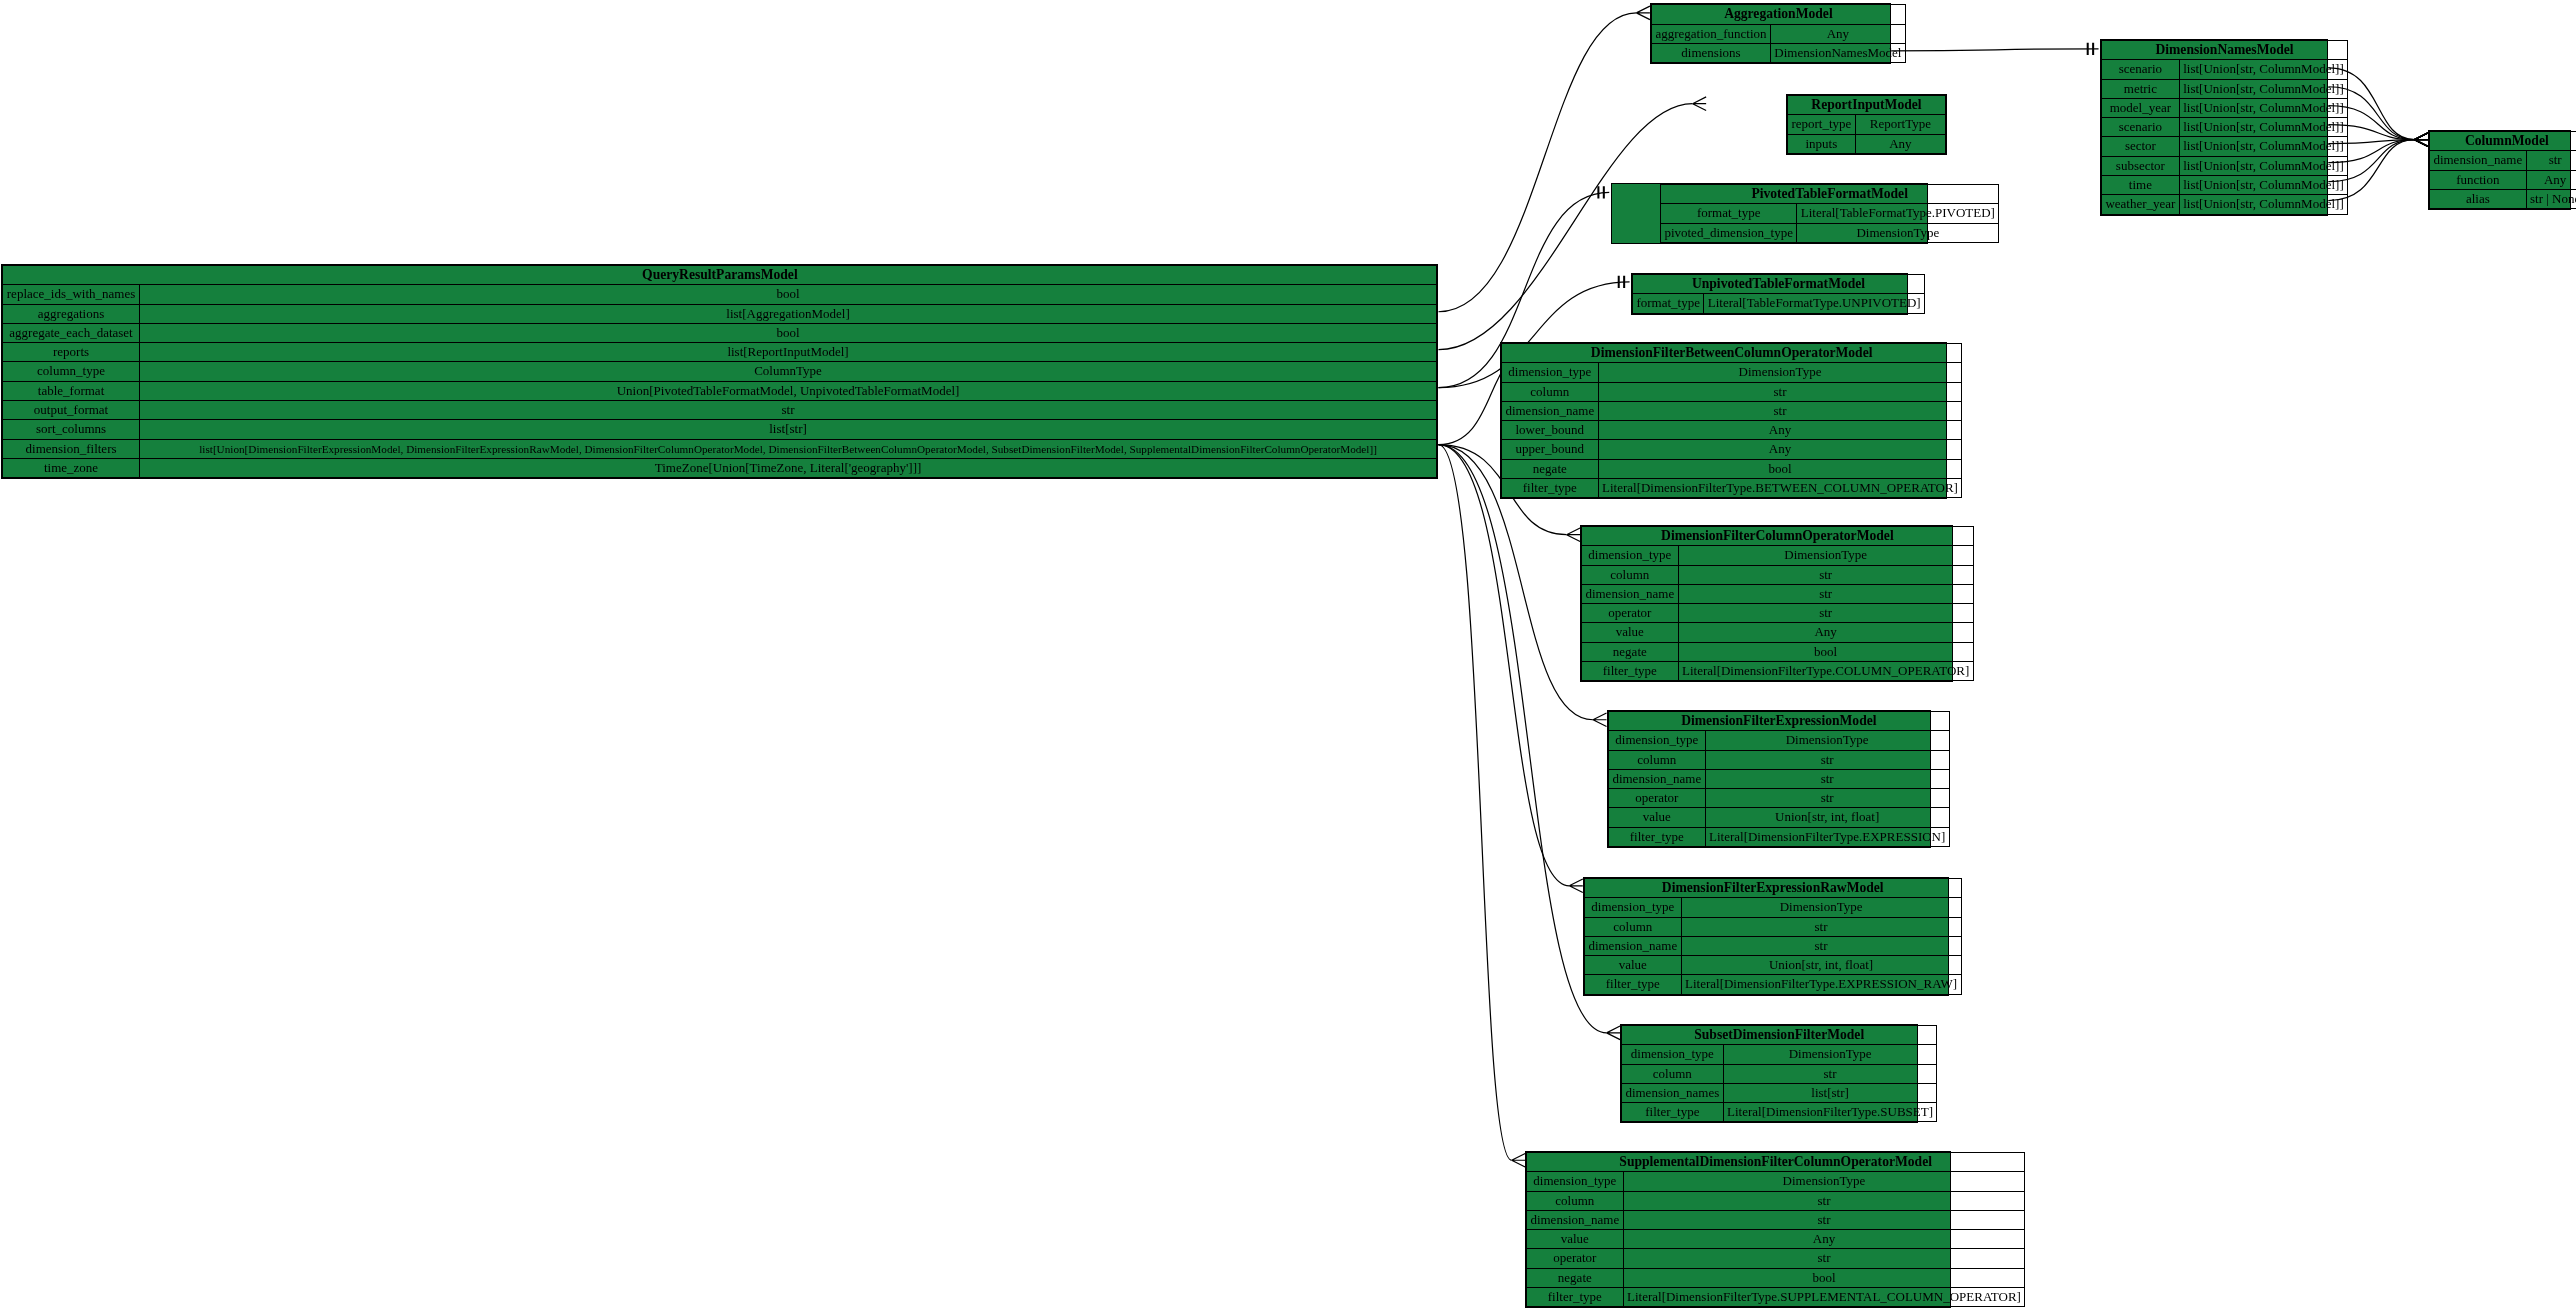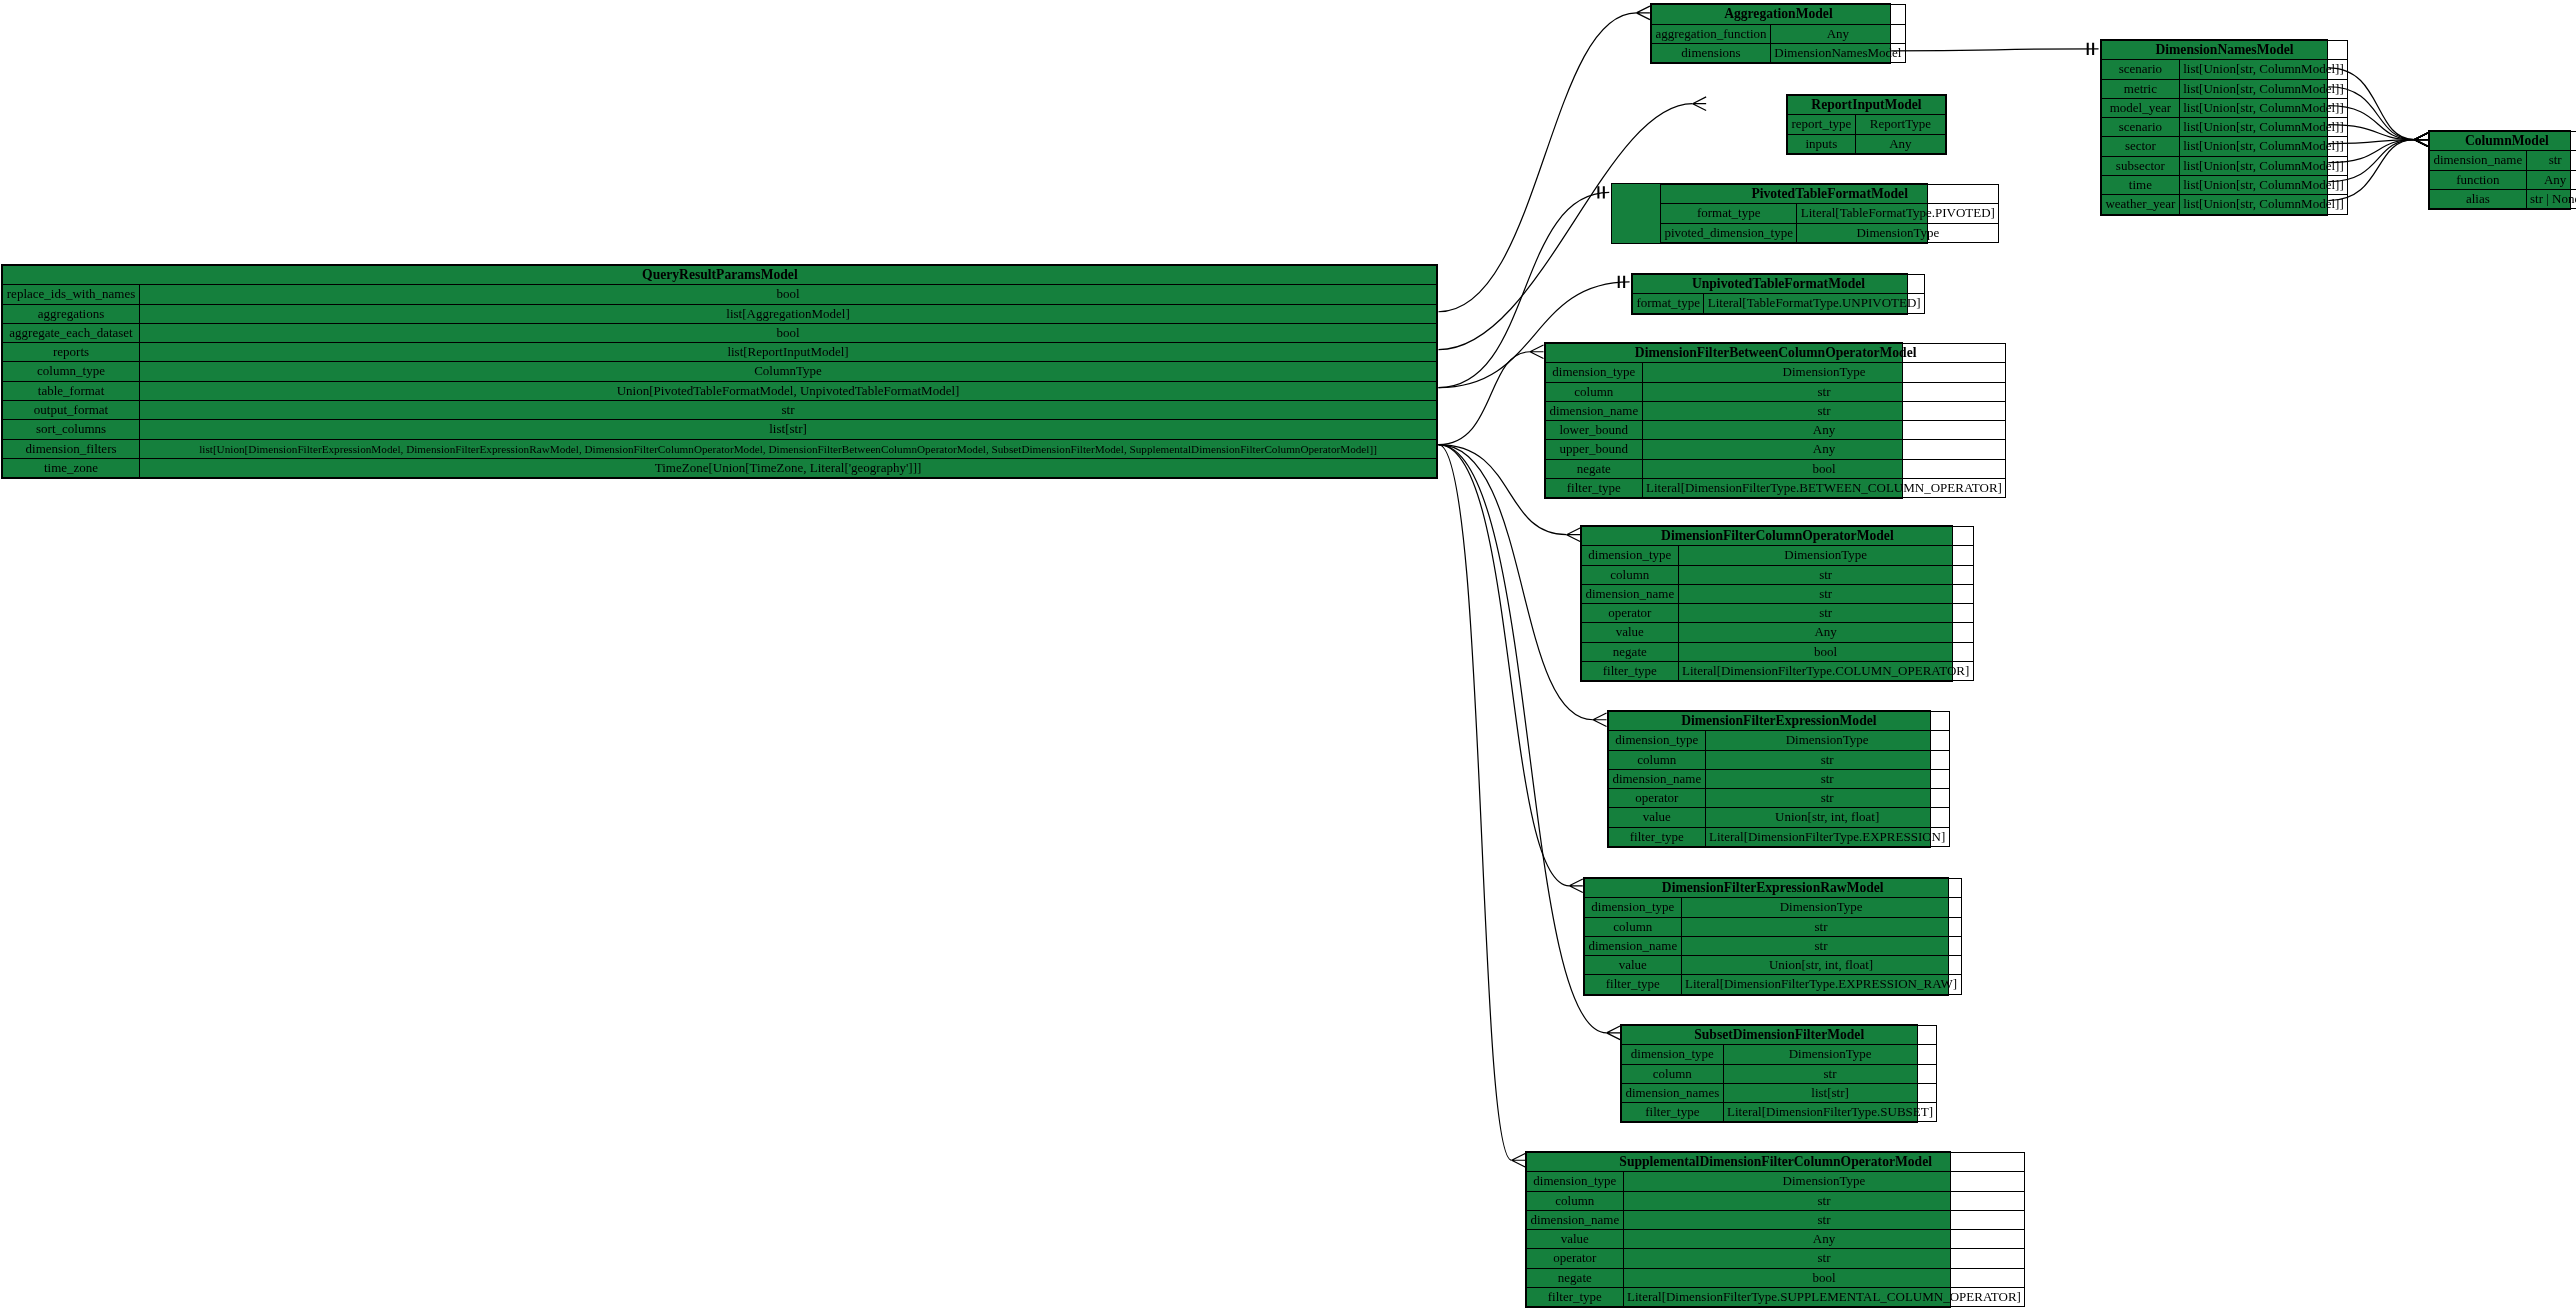--- a/index.html
+++ b/index.html
@@ -215,21 +215,21 @@
             <tr>
               <th colspan="2">UnpivotedTableFormatModel</th>
             </tr>
             <tr>
               <td class="f">format_type</td>
               <td class="t">Literal[TableFormatType.UNPIVOTED]</td>
             </tr>
           </tbody>
         </table>
       </div>
-      <div class="model" style="left: 1544px; top: 342px; width: 359px;">
+      <div class="model" style="left: 1500px; top: 342px; width: 447px;">
         <table>
           <tbody>
             <tr>
               <th colspan="2">DimensionFilterBetweenColumnOperatorModel</th>
             </tr>
             <tr>
               <td class="f">dimension_type</td>
               <td class="t">DimensionType</td>
             </tr>
             <tr>

